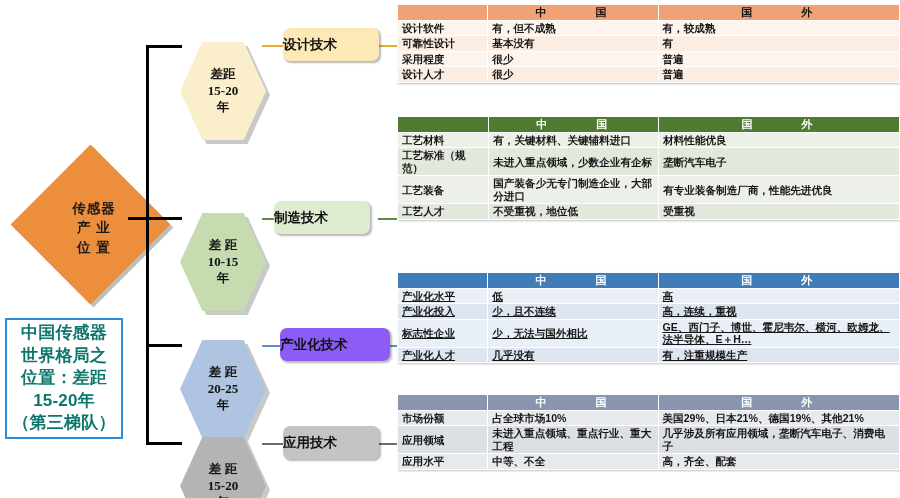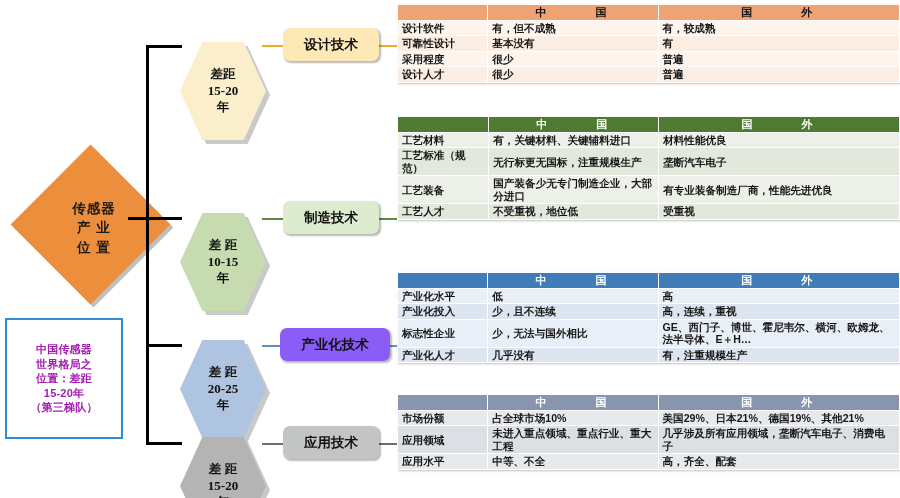--- a/index.html
+++ b/index.html
@@ -31,21 +31,21 @@
     color:#1a1a1a;font-weight:bold;font-size:13.5px;line-height:1.45;
     letter-spacing:1px;text-align:center;
   }
 
   
   .callout{
     position:absolute;left:5px;top:318px;width:118px;height:121px;
     border:2.5px solid #2E8BD6;background:#ffffff;
     box-sizing:border-box;
     display:flex;flex-direction:column;align-items:center;justify-content:center;
-    color:#a21caf;font-weight:bold;font-size:11px;line-height:1.32;
+    color:#0f766e;font-weight:bold;font-size:17px;line-height:1.32;
     text-align:center;letter-spacing:0.2px;
   }
   .callout span{display:block;white-space:nowrap;}
 
   
   .trunk{position:absolute;background:#000000;}
 
   
   .hex{
     position:absolute;width:86px;height:98px;margin-top:40px;
@@ -63,21 +63,21 @@
     position:absolute;inset:0;display:flex;flex-direction:column;
     align-items:center;justify-content:center;
     font-size:12.5px;font-weight:bold;line-height:1.3;color:#111;
     text-align:center;
   }
   .hex .label .yrs{font-family:"Liberation Serif","DejaVu Serif",serif;font-size:13px;}
 
   
   .pill{
     position:absolute;height:33px;width:96px;border-radius:7px;
-    display:flex;align-items:center;justify-content:center;
+    display:flex;align-items:center;justify-content:flex-start;
     font-size:13.5px;font-weight:bold;color:#111;
     box-shadow:1.5px 1.5px 2px rgba(0,0,0,.28);
     box-sizing:border-box;
   }
 
   
   .conn{position:absolute;height:2px;}
 
   
   .tbl{
@@ -111,21 +111,21 @@
   .t-orange tr:nth-child(odd) td{background:#FDF4EE;}
   .t-orange th,.t-orange td{border-color:#ffffff;}
 
   
   .t-green th{background:#4F7A32;color:#ffffff;}
   .t-green td{background:#E3E8DC;}
   .t-green tr:nth-child(odd) td{background:#EDF0E8;}
 
   
   .t-blue th{background:#3F7CB8;color:#ffffff;}
-  .t-blue td{background:#DDE6F0;}
+  .t-blue td{background:#DDE6F0;text-decoration:underline;}
   .t-blue tr:nth-child(odd) td{background:#E9EFF6;}
 
   
   .t-gray th{background:#8796AE;color:#ffffff;}
   .t-gray td{background:#DCDFE4;}
   .t-gray tr:nth-child(odd) td{background:#E7E9ED;}
 
   .hdr-blank{letter-spacing:0;}
 </style>
 </head>
@@ -213,41 +213,41 @@
   <div class="hex" style="left:180px;top:173px;">
     <div class="shadow"></div>
     <div class="shape" style="background:#C6DCB0;"></div>
     <div class="label">
       <span>差 距</span>
       <span class="yrs">10-15</span>
       <span>年</span>
     </div>
   </div>
 
-  <div class="pill" style="left:283px;top:201px;background:#DDEBCF;">
+  <div class="pill" style="left:274px;top:201px;background:#DDEBCF;">
     <span>制造技术</span>
   </div>
 
   <table class="tbl t-green" style="left:397px;top:116px;">
     <thead>
       <tr>
         <th class="c0 hdr-blank"></th>
         <th class="c1">中　　国</th>
         <th class="c2">国　　外</th>
       </tr>
     </thead>
     <tbody>
       <tr>
         <td class="c0">工艺材料</td>
         <td class="c1">有，关键材料、关键辅料进口</td>
         <td class="c2">材料性能优良</td>
       </tr>
       <tr>
         <td class="c0">工艺标准（规范）</td>
-        <td class="c1">无行标更无国标，注重规模生产</td>
+        <td class="c1">未进入重点领域，少数企业有企标</td>
         <td class="c2">垄断汽车电子</td>
       </tr>
       <tr>
         <td class="c0">工艺装备</td>
         <td class="c1">国产装备少无专门制造企业，大部分进口</td>
         <td class="c2">有专业装备制造厂商，性能先进优良</td>
       </tr>
       <tr>
         <td class="c0">工艺人才</td>
         <td class="c1">不受重视，地位低</td>

